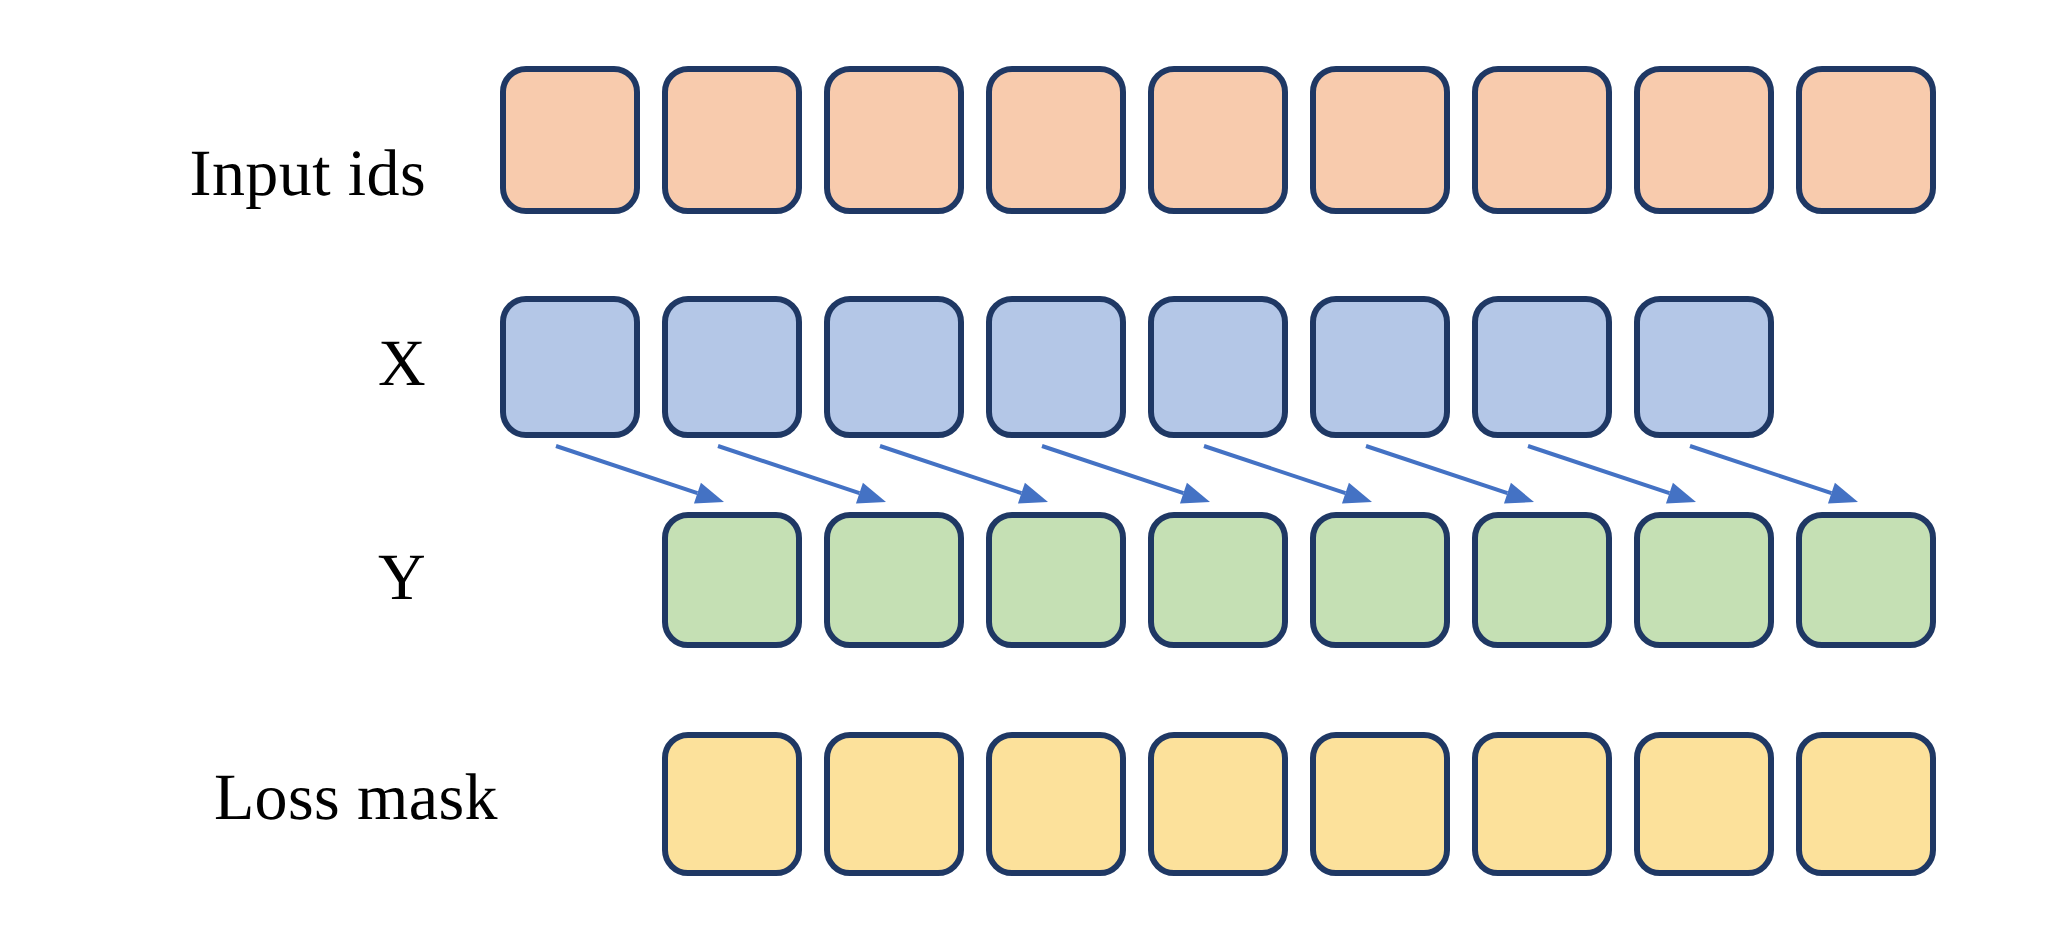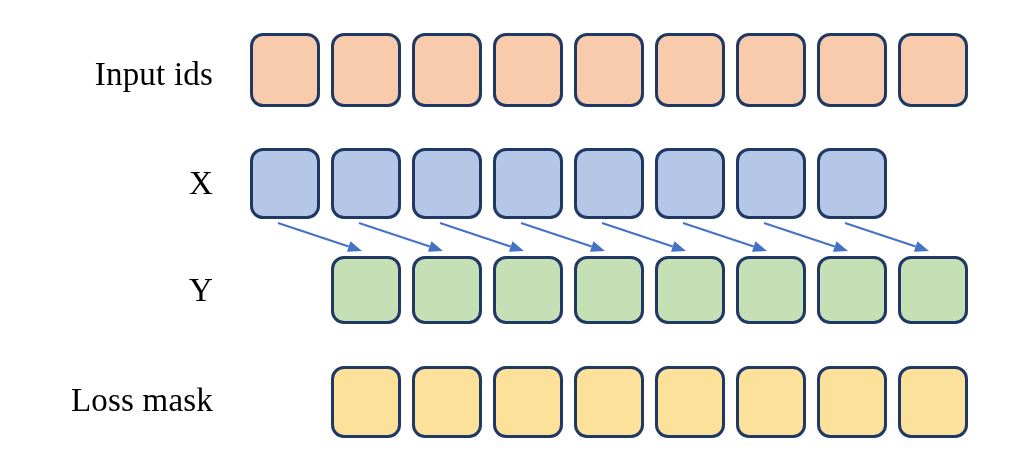--- a/index.html
+++ b/index.html
@@ -43,24 +43,24 @@
     width: 1030px;
     height: 464px;
     pointer-events: none;
   }
 </style>
 </head>
 <body>
 
 <div id="diagram">
 
-  <div class="row-label" id="label-input-ids" style="right: 817px; top: 74px; transform: translateY(-50%); color: rgb(0, 0, 0);">Input ids</div>
+  <div class="row-label" id="label-input-ids" style="right: 817px; top: 88px; transform: translateY(-50%); color: rgb(0, 0, 0);">Input ids</div>
   <div class="row-label" id="label-x" style="right: 817px; top: 183px; transform: translateY(-50%); color: rgb(0, 0, 0);">X</div>
   <div class="row-label" id="label-y" style="right: 817px; top: 290px; transform: translateY(-50%); color: rgb(0, 0, 0);">Y</div>
-  <div class="row-label" id="label-loss-mask" style="right: 817px; top: 400px; transform: translateY(-50%); color: rgb(0, 0, 0);">Loss mask</div>
+  <div class="row-label" id="label-loss-mask" style="right: 781px; top: 400px; transform: translateY(-50%); color: rgb(0, 0, 0);">Loss mask</div>
 
   <div class="cell-row" id="row-input-ids" style="left: 250px; top: 33px; gap: 11px;">
       <div class="cell" style="width: 70px; height: 74px; background: rgb(248, 203, 173); border-color: rgb(31, 56, 100);"></div>
       <div class="cell" style="width: 70px; height: 74px; background: rgb(248, 203, 173); border-color: rgb(31, 56, 100);"></div>
       <div class="cell" style="width: 70px; height: 74px; background: rgb(248, 203, 173); border-color: rgb(31, 56, 100);"></div>
       <div class="cell" style="width: 70px; height: 74px; background: rgb(248, 203, 173); border-color: rgb(31, 56, 100);"></div>
       <div class="cell" style="width: 70px; height: 74px; background: rgb(248, 203, 173); border-color: rgb(31, 56, 100);"></div>
       <div class="cell" style="width: 70px; height: 74px; background: rgb(248, 203, 173); border-color: rgb(31, 56, 100);"></div>
       <div class="cell" style="width: 70px; height: 74px; background: rgb(248, 203, 173); border-color: rgb(31, 56, 100);"></div>
       <div class="cell" style="width: 70px; height: 74px; background: rgb(248, 203, 173); border-color: rgb(31, 56, 100);"></div>

